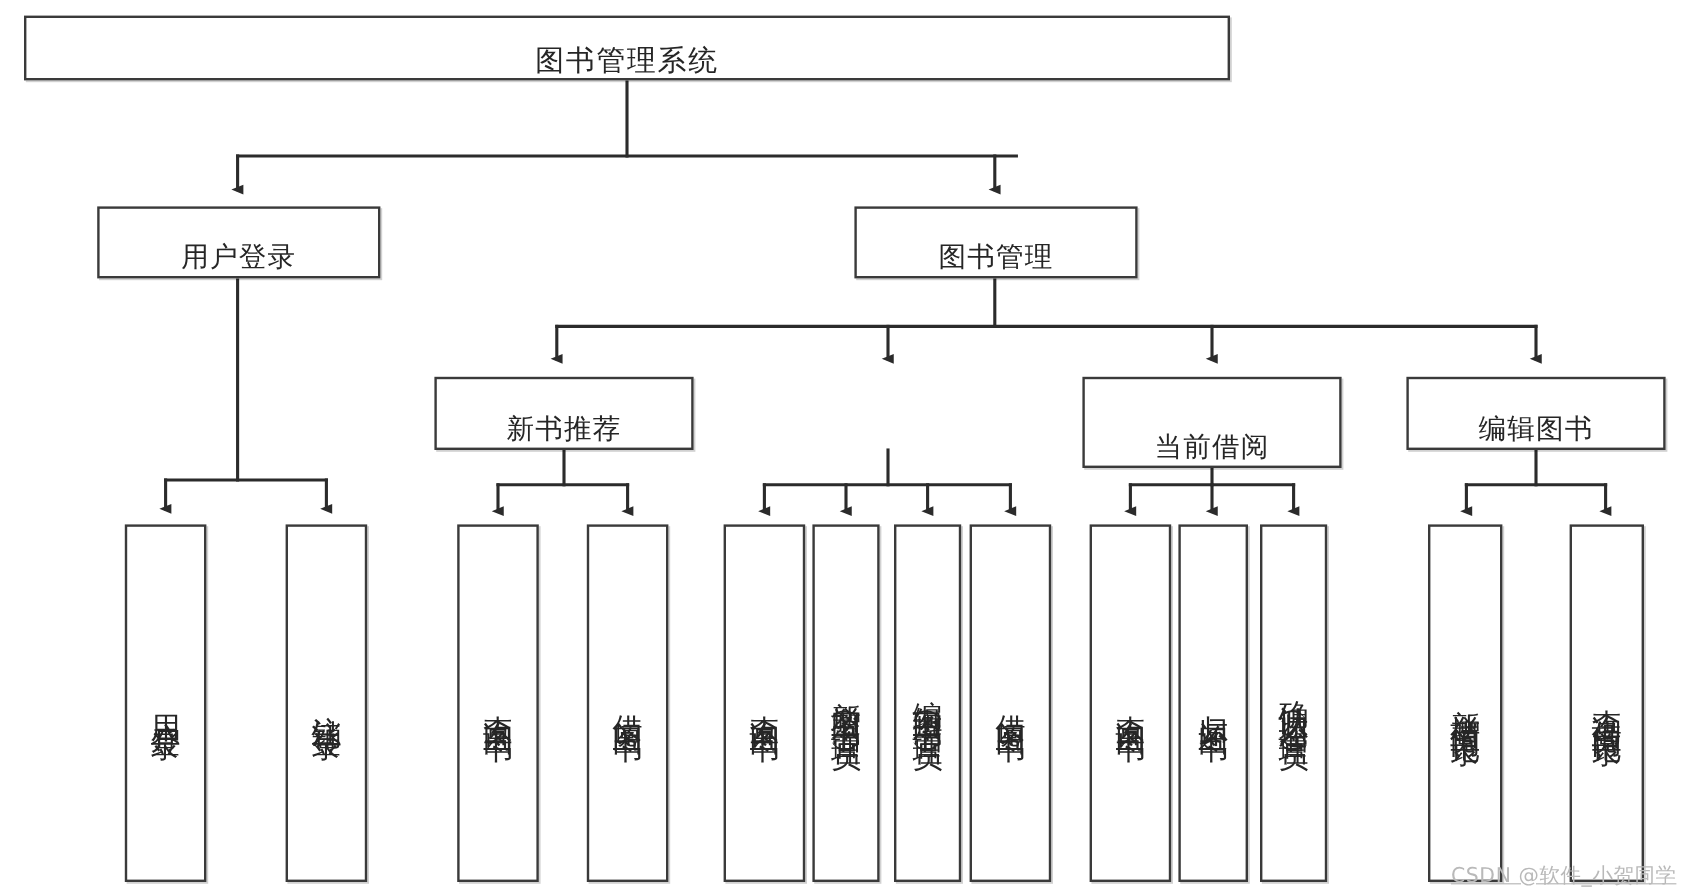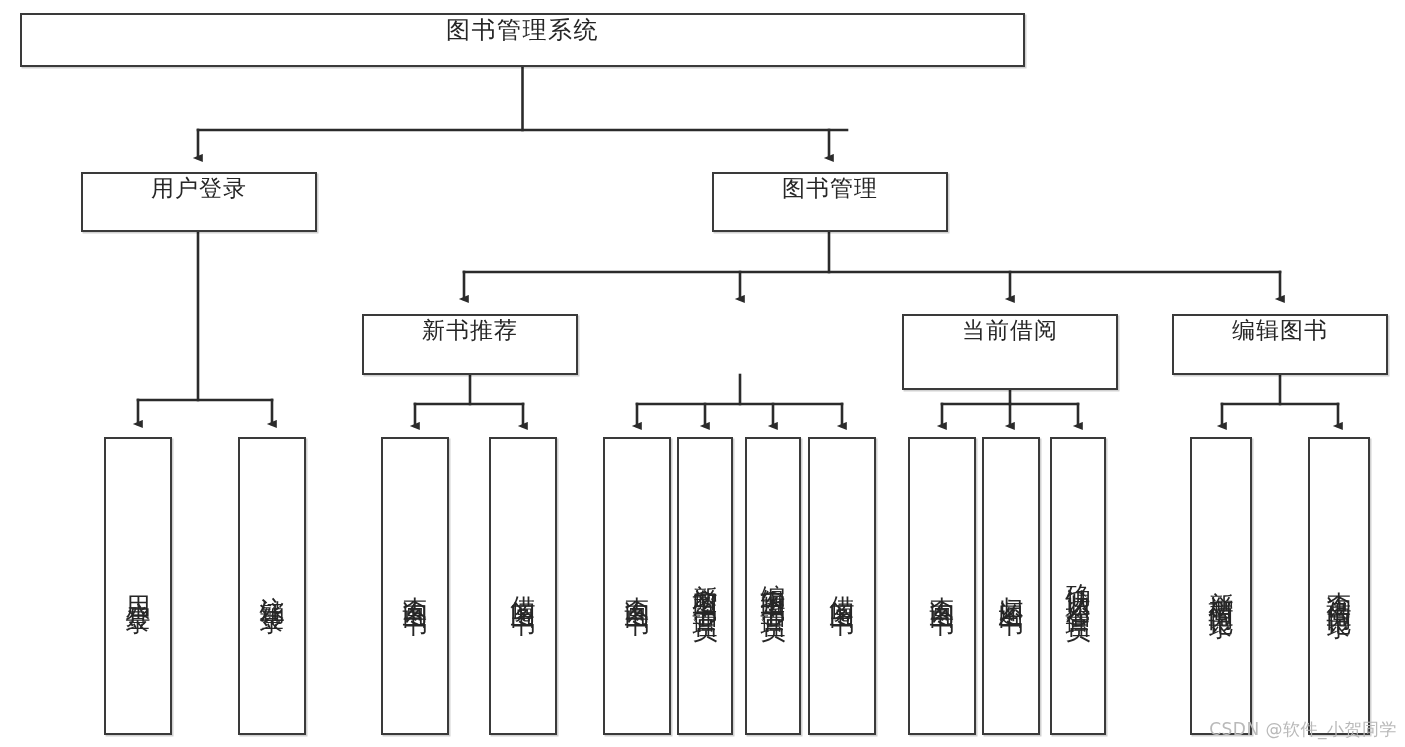--- a/index.html
+++ b/index.html
@@ -24,21 +24,21 @@
     width: 1405px;
     height: 747px;
     pointer-events: none;
   }
   .node {
     position: absolute;
     box-sizing: border-box;
     border: 2.5px solid #3a3a3a;
     background: #ffffff;
     display: flex;
-    align-items: flex-start;
+    align-items: flex-end;
     justify-content: center;
     color: #262626;
     box-shadow: 1.5px 1.5px 0 rgba(0,0,0,0.18);
   }
   .node-label {
     display: block;
     text-align: center;
     line-height: 1.25;
     white-space: nowrap;
   }
@@ -64,20 +64,21 @@
     white-space: nowrap;
   }
   .watermark {
     position: absolute;
     right: 8px;
     bottom: 6px;
     font-size: 17px;
     color: #b9b9b9;
     letter-spacing: 0.5px;
     white-space: nowrap;
+    text-decoration: underline;
   }
 </style>
 </head>
 <body>
 
 <div id="canvas">
 
   <svg class="wires" viewBox="0 0 1405 747">
     <defs>
       <marker id="arrowhead" markerWidth="11" markerHeight="11" refX="4.5" refY="5.2" orient="auto" markerUnits="userSpaceOnUse">

